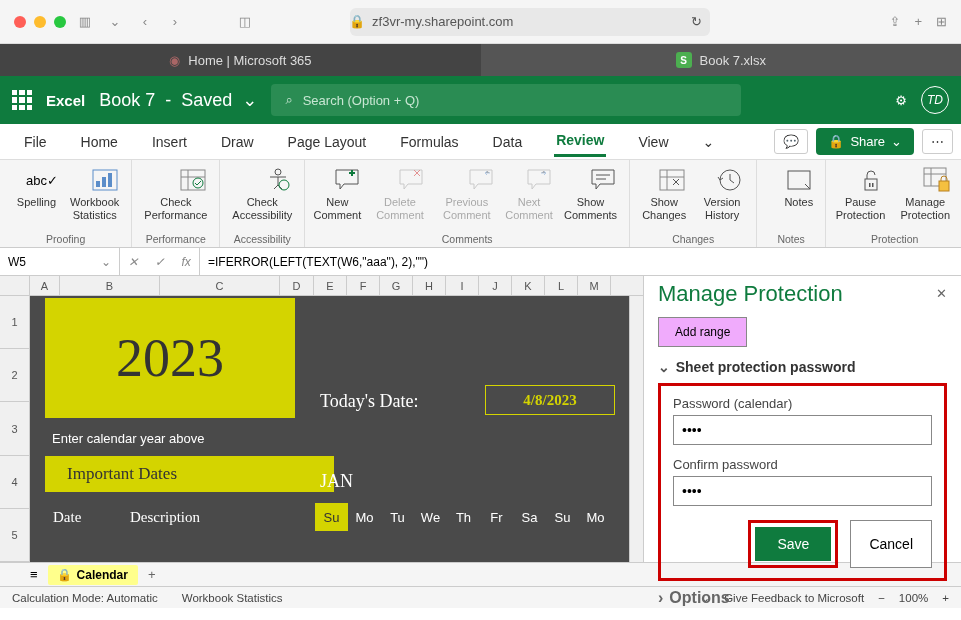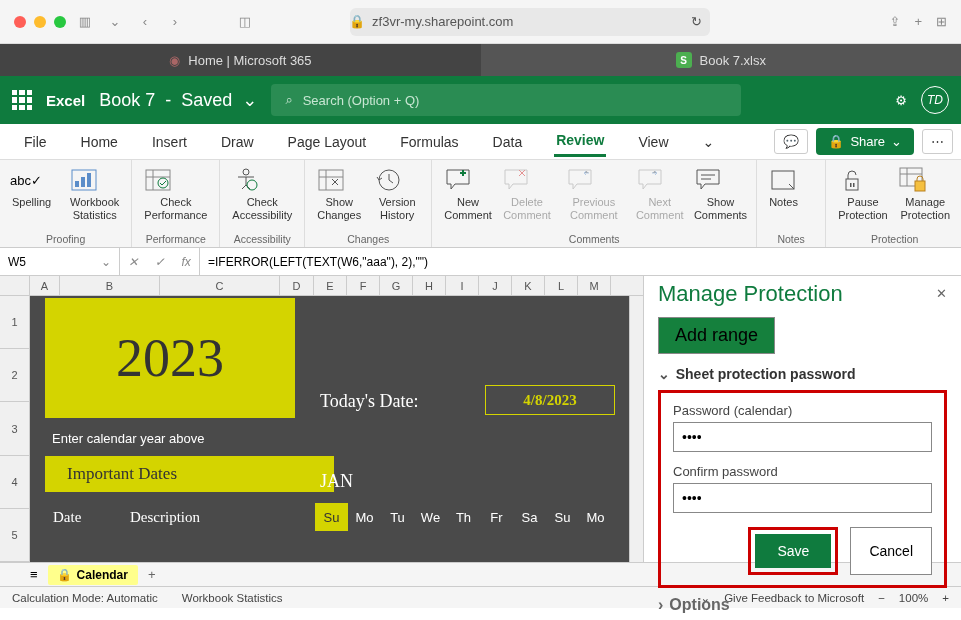--- a/index.html
+++ b/index.html
@@ -35,21 +35,21 @@
 .menu-item { color: #333; font-size: 14px; cursor: pointer; padding: 6px 2px; }
 .menu-item.active { color: #0f7b3e; font-weight: 600; border-bottom: 3px solid #0f7b3e; }
 .menu-right { margin-left: auto; display: flex; gap: 8px; align-items: center; }
 .m-btn { border: 1px solid #ccc; padding: 4px 8px; border-radius: 3px; cursor: pointer; font-size: 13px; }
 .share-btn { background: #0f7b3e; color: #fff; border-radius: 4px; padding: 6px 12px; display: flex; align-items: center; gap: 6px; }
 
 
 .ribbon { height: 88px; background: #f5f5f5; border-bottom: 1px solid #ccc; display: flex; }
 .rgroup { border-right: 1px solid #ddd; padding: 4px 8px 2px; display: flex; flex-direction: column; }
 .rbtns { display: flex; gap: 6px; flex: 1; align-items: flex-start; }
-.rbtn { display: flex; flex-direction: column; align-items: flex-start; gap: 2px; padding: 2px 4px; cursor: pointer; min-width: 52px; }
+.rbtn { display: flex; flex-direction: column; align-items: flex-end; gap: 2px; padding: 2px 4px; cursor: pointer; min-width: 52px; }
 .rbtn.dis { opacity: 0.4; }
 .rbtn .ico { width: 28px; height: 28px; display: flex; align-items: center; justify-content: center; }
 .rbtn .lbl { font-size: 11px; text-align: center; line-height: 1.2; color: #333; }
 .rlabel { font-size: 10.5px; color: #666; text-align: center; padding-top: 1px; }
 
 
 .fbar { height: 28px; background: #fff; border-bottom: 1px solid #ccc; display: flex; align-items: center; }
 .namebox { width: 120px; border-right: 1px solid #ccc; height: 100%; display: flex; align-items: center; padding: 0 8px; font-size: 12px; }
 .fctrl { width: 80px; display: flex; align-items: center; justify-content: space-around; color: #888; border-right: 1px solid #ccc; height: 100%; font-size: 12px; font-style: italic; }
 .formula { padding: 0 8px; font-size: 12px; flex: 1; }
@@ -74,21 +74,21 @@
 .date-hdr { width: 85px; font-family: Georgia, serif; font-size: 15px; padding-left: 8px; }
 .desc-hdr { width: 185px; font-family: Georgia, serif; font-size: 15px; }
 .daycell { width: 33px; height: 28px; display: flex; align-items: center; justify-content: center; font-size: 13px; }
 .daycell.sel { background: #d4d400; color: #333; }
 .vscroll { width: 14px; background: #f0f0f0; border-left: 1px solid #ccc; }
 
 
 .panel { width: 318px; background: #fff; border-left: 1px solid #ccc; padding: 0 14px; position: relative; }
 .panel-title { color: #0f7b3e; font-size: 22px; padding: 5px 0 10px; display: flex; align-items: center; }
 .panel-close { position: absolute; right: 14px; top: 10px; color: #666; cursor: pointer; }
-.add-range { border: 1px solid #888; padding: 7px 16px; font-size: 18px; background: #15803d; cursor: pointer; }
+.add-range { border: 1px solid #888; padding: 7px 16px; font-size: 12px; background: #f0abfc; cursor: pointer; }
 .sectitle { font-size: 14px; font-weight: 600; color: #333; margin: 12px 0 8px; }
 .sectitle::before { content: '⌄'; display: inline-block; transform: rotate(0deg); margin-right: 6px; color: #555; }
 .redbox { border: 3px solid #c00; padding: 10px 12px; }
 .fldlbl { font-size: 13px; color: #444; margin-bottom: 4px; }
 .pwfield { width: 100%; border: 1px solid #888; height: 30px; padding: 0 8px; font-size: 14px; margin-bottom: 12px; }
 .btnrow { display: flex; justify-content: flex-end; gap: 12px; margin-top: 2px; }
 .savebtn { background: #0f7b3e; color: #fff; border: none; padding: 9px 22px; font-size: 14px; cursor: pointer; }
 .saveframe { border: 3px solid #c00; padding: 4px; }
 .cancelbtn { border: 1px solid #888; background: #fff; padding: 9px 18px; font-size: 14px; cursor: pointer; }
 .opttitle { font-size: 16px; font-weight: 600; color: #666; margin-top: 8px; }
@@ -238,20 +238,77 @@
 Accessibility</div>
         </div>
   </div>
       <div class="rlabel">Accessibility</div>
     </div>
 
   <div class="rgroup">
       <div class="rbtns">
     <div class="rbtn">
           <div class="ico">
+            <svg width="26" height="24">
+              <path d="M2 2 h22 v14 h-14 l-4 5 v-5 h-4 z" fill="none" stroke="#555"></path>
+              <path d="M18 2 v6 M15 5 h6" stroke="#0f7b3e" stroke-width="2"></path>
+            </svg>
+          </div>
+          <div class="lbl">New
+Comment</div>
+        </div>
+    <div class="rbtn dis">
+          <div class="ico">
+            <svg width="26" height="24">
+              <path d="M2 2 h22 v14 h-14 l-4 5 v-5 h-4 z" fill="none" stroke="#888"></path>
+              <path d="M16 2 l6 6 M22 2 l-6 6" stroke="#c00"></path>
+            </svg>
+          </div>
+          <div class="lbl">Delete
+Comment</div>
+        </div>
+    <div class="rbtn dis">
+          <div class="ico">
+            <svg width="26" height="24">
+              <path d="M2 2 h22 v14 h-14 l-4 5 v-5 h-4 z" fill="none" stroke="#888"></path>
+              <path d="M22 5 l-5 0 l2 -2 M17 5 l2 2" stroke="#5b8dc9"></path>
+            </svg>
+          </div>
+          <div class="lbl">Previous
+Comment</div>
+        </div>
+    <div class="rbtn dis">
+          <div class="ico">
+            <svg width="26" height="24">
+              <path d="M2 2 h22 v14 h-14 l-4 5 v-5 h-4 z" fill="none" stroke="#888"></path>
+              <path d="M15 5 l5 0 l-2 -2 M20 5 l-2 2" stroke="#5b8dc9"></path>
+            </svg>
+          </div>
+          <div class="lbl">Next
+Comment</div>
+        </div>
+    <div class="rbtn">
+          <div class="ico">
+            <svg width="26" height="24">
+              <path d="M2 2 h22 v14 h-14 l-4 5 v-5 h-4 z" fill="none" stroke="#555"></path>
+              <line x1="6" y1="7" x2="20" y2="7" stroke="#555"></line>
+              <line x1="6" y1="11" x2="16" y2="11" stroke="#555"></line>
+            </svg>
+          </div>
+          <div class="lbl">Show
+Comments</div>
+        </div>
+  </div>
+      <div class="rlabel">Comments</div>
+    </div>
+
+  <div class="rgroup">
+      <div class="rbtns">
+    <div class="rbtn">
+          <div class="ico">
             <svg width="26" height="22">
               <rect x="1" y="1" width="24" height="20" fill="none" stroke="#888"></rect>
               <line x1="1" y1="8" x2="25" y2="8" stroke="#888"></line>
               <line x1="8" y1="1" x2="8" y2="21" stroke="#888"></line>
               <path d="M14 10 l6 6 M20 10 l-6 6" stroke="#555"></path>
             </svg>
           </div>
           <div class="lbl">Show
 Changes</div>
         </div>
@@ -261,77 +318,20 @@
               <circle cx="13" cy="13" r="10" fill="none" stroke="#555"></circle>
               <path d="M13 7 v6 l4 3" stroke="#555" fill="none"></path>
               <path d="M3 13 l-2 -3 M3 13 l3 -2" stroke="#555" fill="none"></path>
             </svg>
           </div>
           <div class="lbl">Version
 History</div>
         </div>
   </div>
       <div class="rlabel">Changes</div>
-    </div>
-
-  <div class="rgroup">
-      <div class="rbtns">
-    <div class="rbtn">
-          <div class="ico">
-            <svg width="26" height="24">
-              <path d="M2 2 h22 v14 h-14 l-4 5 v-5 h-4 z" fill="none" stroke="#555"></path>
-              <path d="M18 2 v6 M15 5 h6" stroke="#0f7b3e" stroke-width="2"></path>
-            </svg>
-          </div>
-          <div class="lbl">New
-Comment</div>
-        </div>
-    <div class="rbtn dis">
-          <div class="ico">
-            <svg width="26" height="24">
-              <path d="M2 2 h22 v14 h-14 l-4 5 v-5 h-4 z" fill="none" stroke="#888"></path>
-              <path d="M16 2 l6 6 M22 2 l-6 6" stroke="#c00"></path>
-            </svg>
-          </div>
-          <div class="lbl">Delete
-Comment</div>
-        </div>
-    <div class="rbtn dis">
-          <div class="ico">
-            <svg width="26" height="24">
-              <path d="M2 2 h22 v14 h-14 l-4 5 v-5 h-4 z" fill="none" stroke="#888"></path>
-              <path d="M22 5 l-5 0 l2 -2 M17 5 l2 2" stroke="#5b8dc9"></path>
-            </svg>
-          </div>
-          <div class="lbl">Previous
-Comment</div>
-        </div>
-    <div class="rbtn dis">
-          <div class="ico">
-            <svg width="26" height="24">
-              <path d="M2 2 h22 v14 h-14 l-4 5 v-5 h-4 z" fill="none" stroke="#888"></path>
-              <path d="M15 5 l5 0 l-2 -2 M20 5 l-2 2" stroke="#5b8dc9"></path>
-            </svg>
-          </div>
-          <div class="lbl">Next
-Comment</div>
-        </div>
-    <div class="rbtn">
-          <div class="ico">
-            <svg width="26" height="24">
-              <path d="M2 2 h22 v14 h-14 l-4 5 v-5 h-4 z" fill="none" stroke="#555"></path>
-              <line x1="6" y1="7" x2="20" y2="7" stroke="#555"></line>
-              <line x1="6" y1="11" x2="16" y2="11" stroke="#555"></line>
-            </svg>
-          </div>
-          <div class="lbl">Show
-Comments</div>
-        </div>
-  </div>
-      <div class="rlabel">Comments</div>
     </div>
 
   <div class="rgroup">
       <div class="rbtns">
     <div class="rbtn">
           <div class="ico">
             <svg width="24" height="20">
               <rect x="1" y="1" width="22" height="18" fill="none" stroke="#555"></rect>
               <path d="M18 14 l5 5" stroke="#555"></path>
             </svg>

